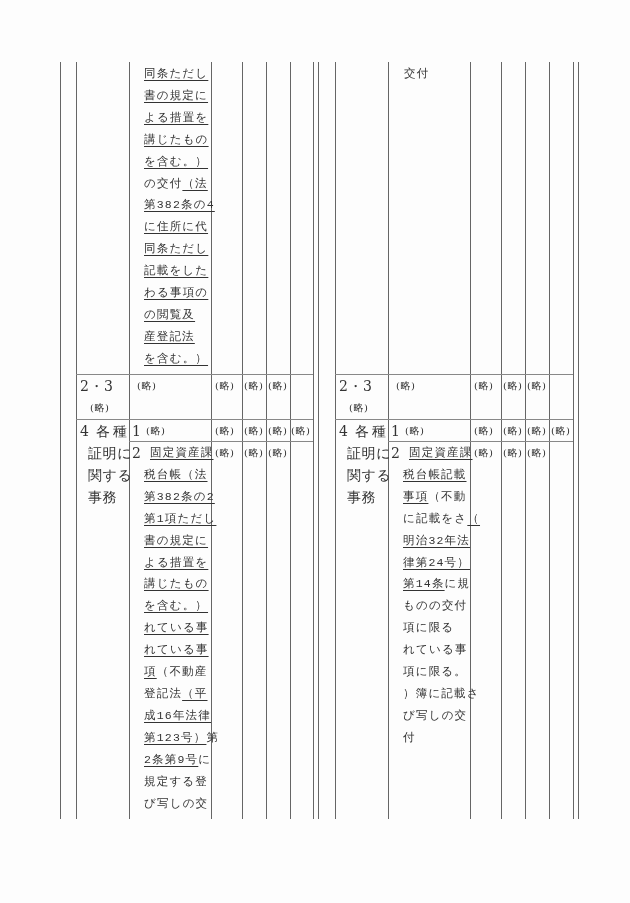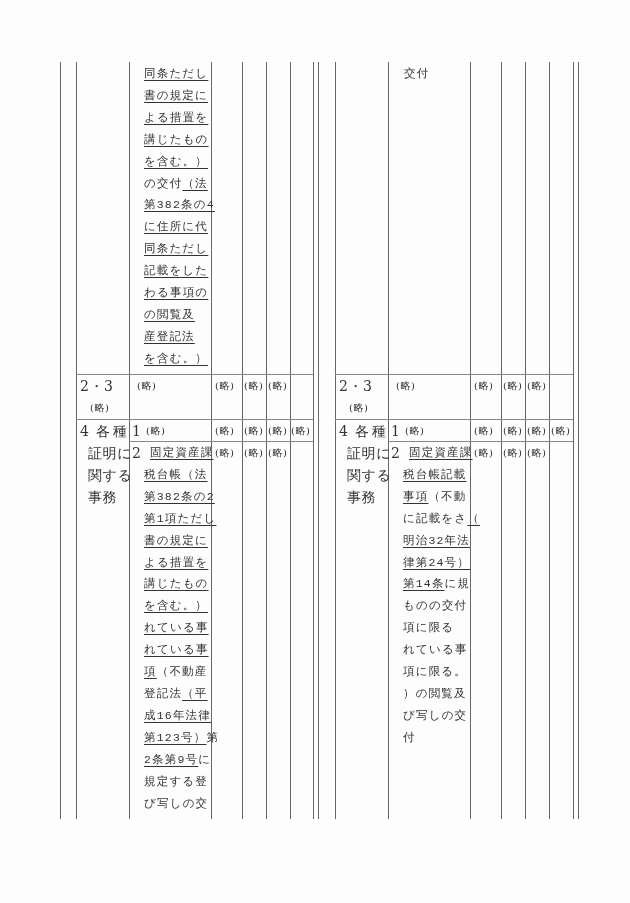--- a/index.html
+++ b/index.html
@@ -142,17 +142,17 @@
     <div><span class="u">税台帳記載</span></div>
     <div><span class="u">事項</span><span>（不動</span></div>
     <div><span>に記載をさ</span><span class="u">（</span></div>
     <div><span class="u">明治32年法</span></div>
     <div><span class="u">律第24号）</span></div>
     <div><span class="u">第14条</span><span>に規</span></div>
     <div><span>ものの交付</span></div>
     <div><span>項に限る</span></div>
     <div><span>れている事</span></div>
     <div><span>項に限る。</span></div>
-    <div><span>）の閲覧及</span></div>
+    <div><span>）簿に記載さ</span></div>
     <div><span>び写しの交</span></div>
     <div><span>付</span></div>
   </div>
 </div>
 
 </body></html>

